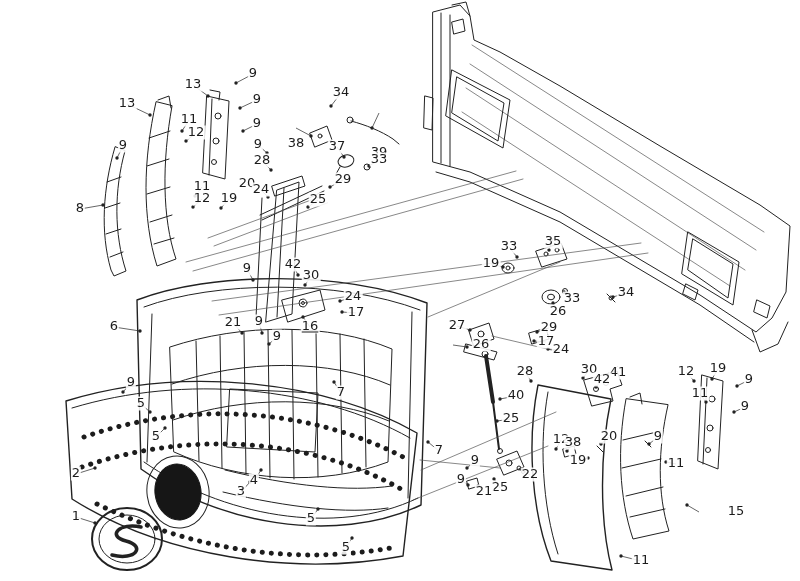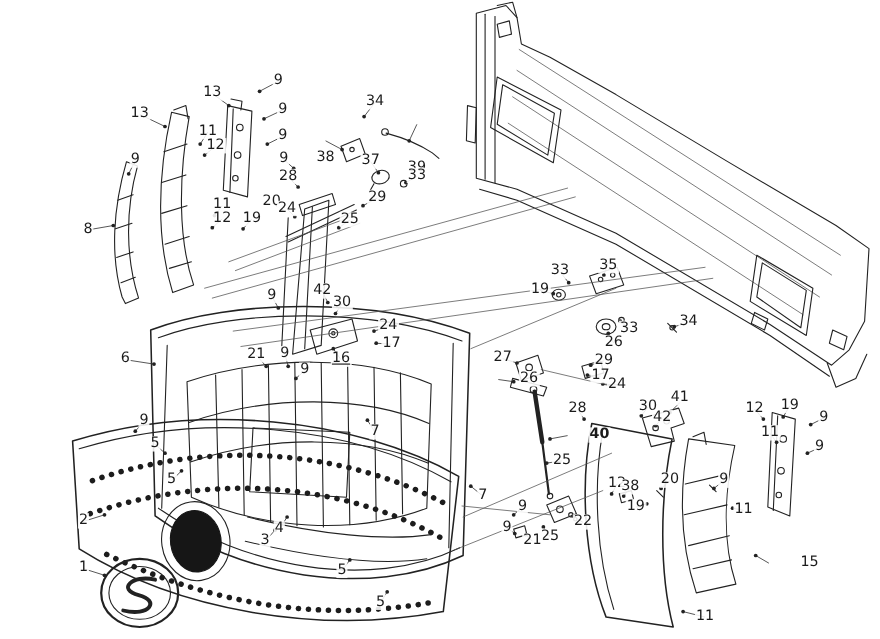--- a/index.html
+++ b/index.html
@@ -406,28 +406,28 @@
       <span class="callout" style="left: 572px; top: 299px;">33</span>
       <span class="callout" style="left: 626px; top: 293px;">34</span>
       <span class="callout" style="left: 558px; top: 312px;">26</span>
       <span class="callout" style="left: 457px; top: 326px;">27</span>
       <span class="callout" style="left: 453px; top: 345px; margin-left: 28px;">26</span>
       <span class="callout" style="left: 549px; top: 328px;">29</span>
       <span class="callout" style="left: 546px; top: 342px;">17</span>
       <span class="callout" style="left: 561px; top: 350px;">24</span>
       <span class="callout" style="left: 525px; top: 372px;">28</span>
       <span class="callout" style="left: 589px; top: 370px;">30</span>
-      <span class="callout" style="left: 618px; top: 362px;">41</span>
+      <span class="callout" style="left: 618px; top: 373px;">41</span>
       <span class="callout" style="left: 602px; top: 380px;">42</span>
       <span class="callout" style="left: 686px; top: 372px;">12</span>
       <span class="callout" style="left: 718px; top: 369px;">19</span>
       <span class="callout" style="left: 749px; top: 380px;">9</span>
       <span class="callout" style="left: 700px; top: 394px;">11</span>
       <span class="callout" style="left: 745px; top: 407px;">9</span>
-      <span class="callout" style="left: 545px; top: 396px; font-weight: bold;">40</span>
+      <span class="callout" style="left: 516px; top: 396px;">40</span>
       <span class="callout" style="left: 511px; top: 419px;">25</span>
       <span class="callout" style="left: 341px; top: 393px;">7</span>
       <span class="callout" style="left: 131px; top: 383px;">9</span>
       <span class="callout" style="left: 141px; top: 404px;">5</span>
       <span class="callout" style="left: 156px; top: 437px;">5</span>
       <span class="callout" style="left: 76px; top: 474px;">2</span>
       <span class="callout" style="left: 254px; top: 481px;">4</span>
       <span class="callout" style="left: 241px; top: 492px;">3</span>
       <span class="callout" style="left: 439px; top: 451px;">7</span>
       <span class="callout" style="left: 475px; top: 461px;">9</span>

